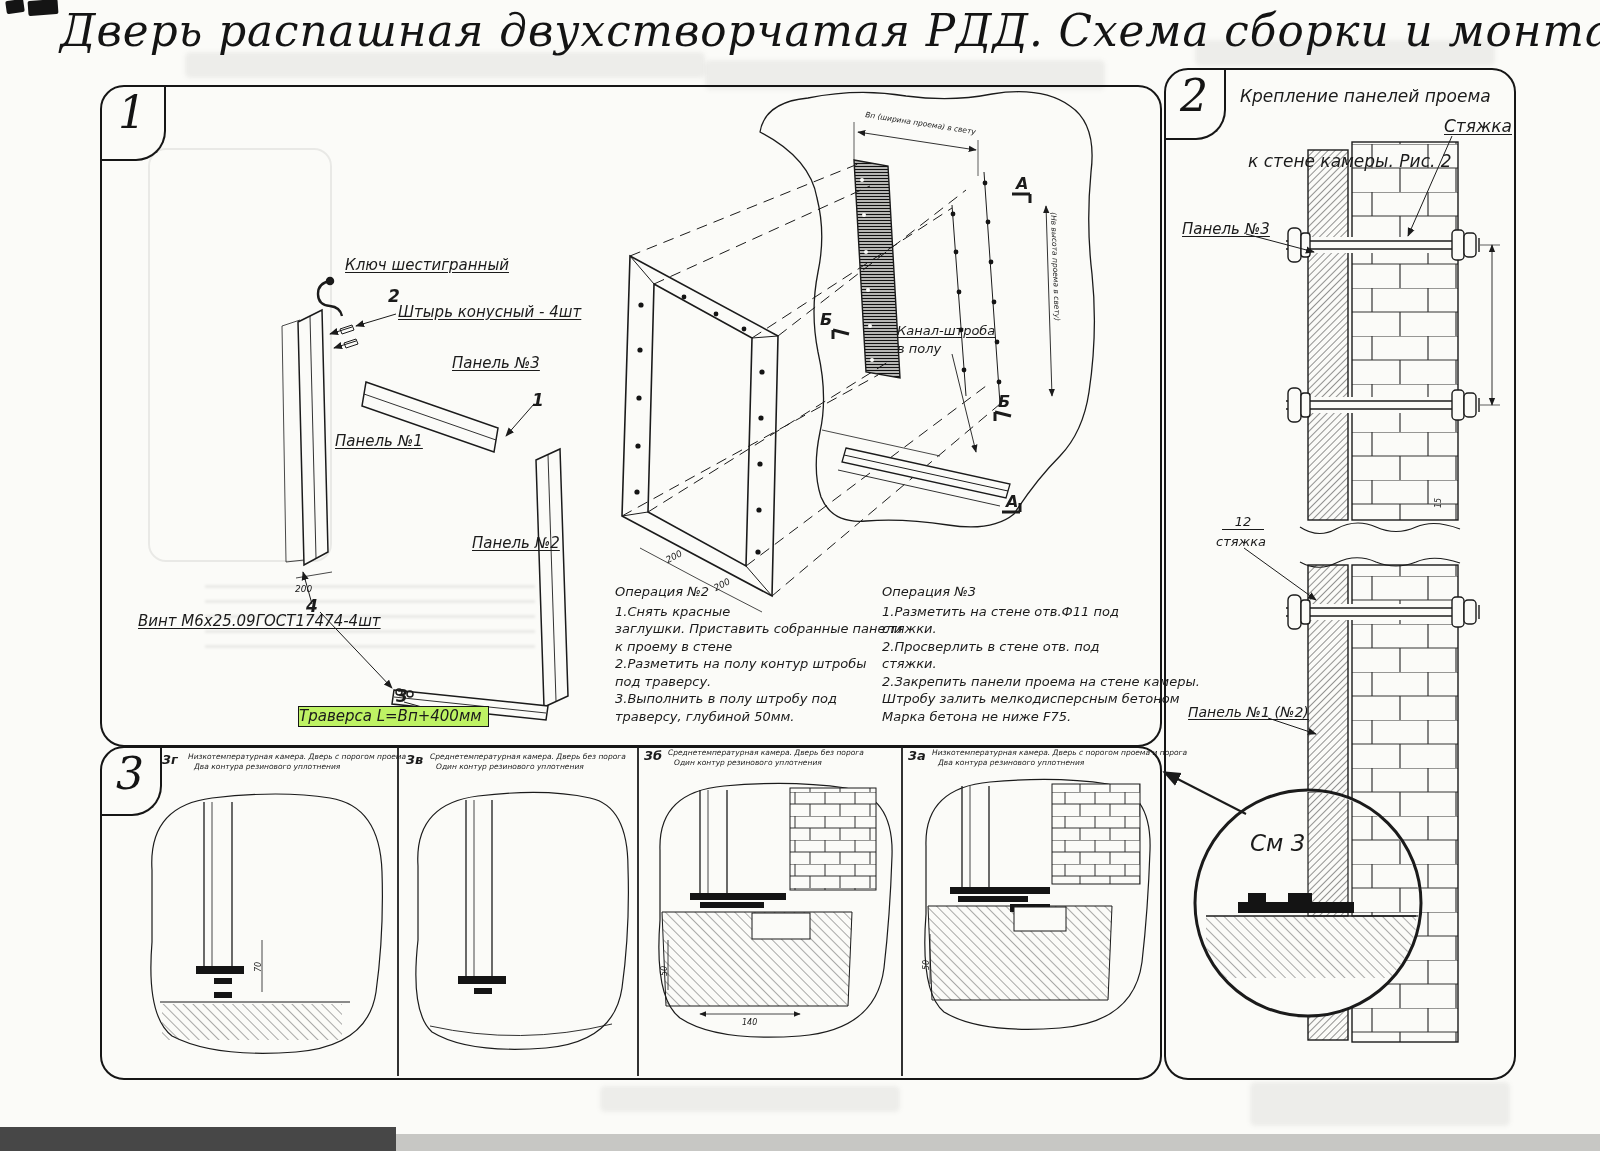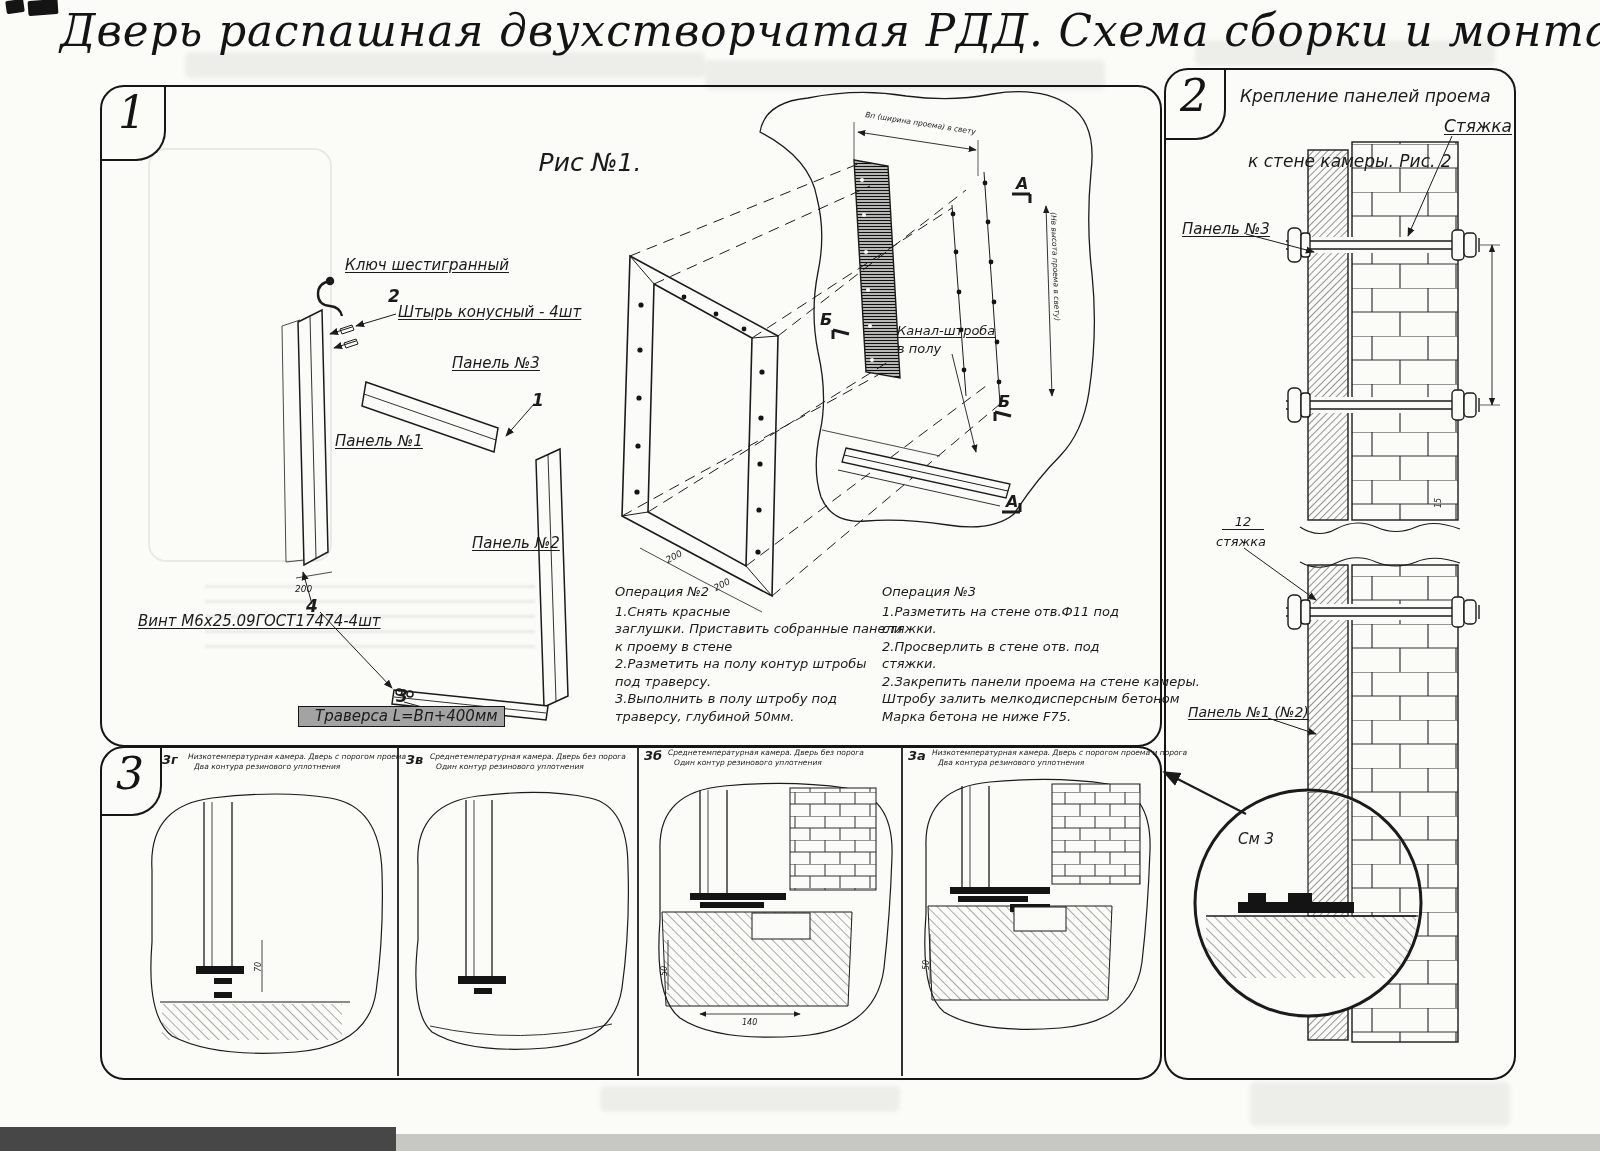--- a/index.html
+++ b/index.html
@@ -24,31 +24,31 @@
     z-index:3;
   }
   
   .title{
     position:absolute;left:60px;top:4px;width:1530px;white-space:nowrap;
     font:italic 45px "DejaVu Serif",serif;letter-spacing:1px;color:#141414;
     transform:scaleX(.97);transform-origin:left top;
   }
   .lbl{position:absolute;font:italic 15px "DejaVu Sans",sans-serif;color:#1b1b1b;white-space:nowrap;}
   .u{text-decoration:underline;text-underline-offset:2px;}
-  .boxed{border:1.6px solid #161616;padding:0 6px 1px 16px;background:#a3a3a3;}
+  .boxed{border:1.6px solid #161616;padding:0 6px 1px 0;background:#bef264;}
   .big{font-size:25px;}
   .med{font-size:17px;}
   .call{font-size:17px;font-weight:bold;}
   .sec{font-size:16px;font-weight:bold;}
   .ops{position:absolute;font:italic 13px "DejaVu Sans",sans-serif;line-height:17.5px;white-space:nowrap;}
   .ops .ot{margin-bottom:2px;}
   .dim{position:absolute;font:italic 9px "DejaVu Sans",sans-serif;white-space:nowrap;}
   .rot{transform-origin:left top;}
   .cap{position:absolute;font:italic 7.5px "DejaVu Sans",sans-serif;line-height:9px;white-space:nowrap;}
-  .see3{font-size:15px;}
+  .see3{font-size:23px;margin-left:12px;}
   
   .smudge{position:absolute;background:rgba(60,60,60,.07);filter:blur(2px);border-radius:5px;}
   .ghost-box{position:absolute;border:2px solid rgba(0,0,0,.07);border-radius:18px;filter:blur(.6px);}
   .ghost-lines{position:absolute;background:repeating-linear-gradient(180deg,rgba(70,70,70,.09) 0 3px,transparent 3px 15px);filter:blur(1px);}
   .bar-light{left:0;top:1134px;width:1600px;height:17px;background:#c7c7c4;}
   .bar-dark{left:0;top:1127px;width:396px;height:24px;background:#474747;}
   .mark{position:absolute;background:#141414;border-radius:2px;}
 </style>
 </head>
 <body>
@@ -330,21 +330,20 @@
   </svg>
 
   <div class="cnum" style="left:100px;top:85px;width:64px;height:72px;">1</div>
   <div class="cnum" style="left:1164px;top:68px;width:60px;height:68px;">2</div>
   <div class="cnum" style="left:100px;top:746px;width:60px;height:66px;">3</div>
 
   <div class="labels">
 
     <div class="title">Дверь распашная двухстворчатая РДД.  Схема сборки и монтажа №2</div>
 
-    <div class="lbl big" style="left:420px;top:148px;width:340px;text-align:center;">Рис №1.</div>
 
     <div class="lbl u" style="left:345px;top:256px;">Ключ шестигранный</div>
     <div class="lbl call" style="left:388px;top:286px;">2</div>
     <div class="lbl u" style="left:398px;top:303px;">Штырь конусный - 4шт</div>
     <div class="lbl u" style="left:452px;top:354px;">Панель №3</div>
     <div class="lbl call" style="left:532px;top:390px;">1</div>
     <div class="lbl u" style="left:335px;top:432px;">Панель №1</div>
     <div class="lbl u" style="left:472px;top:534px;">Панель №2</div>
     <div class="lbl call" style="left:306px;top:596px;">4</div>
     <div class="lbl u" style="left:138px;top:612px;">Винт М6х25.09ГОСТ17474-4шт</div>

